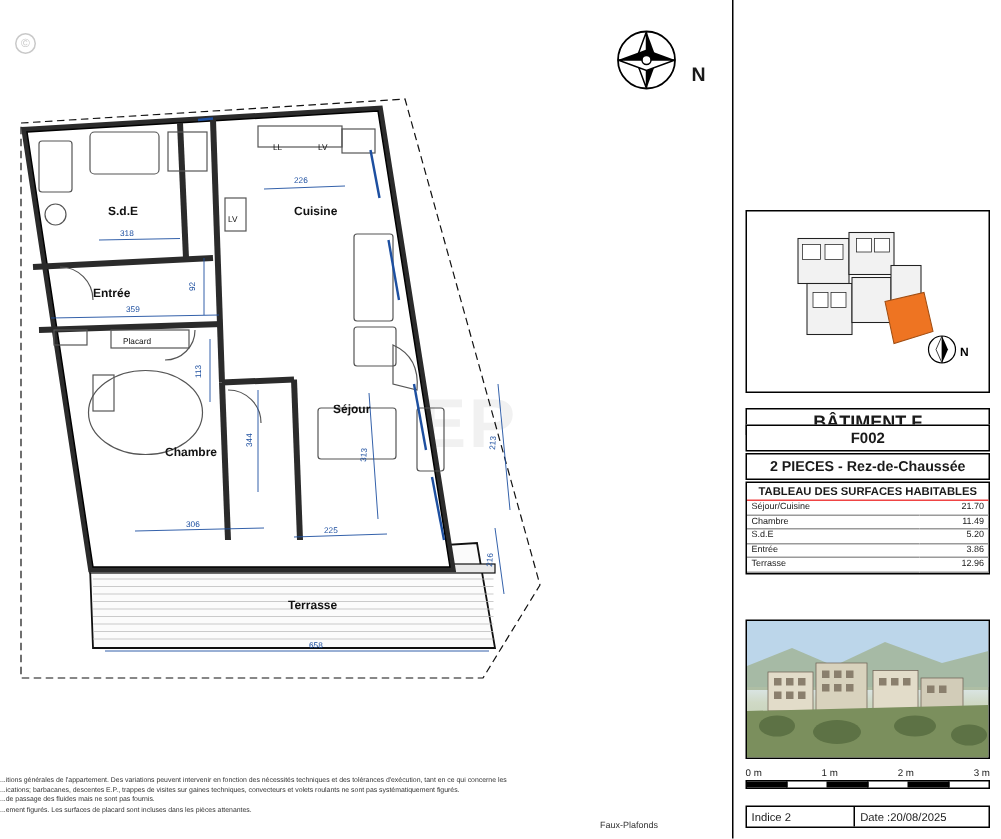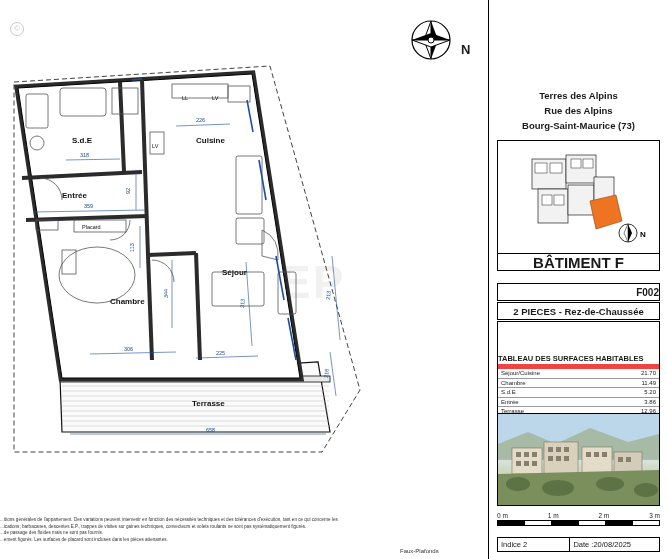--- a/index.html
+++ b/index.html
@@ -45,28 +45,28 @@
     font-size:9.5px;font-weight:700;line-height:15px;
   }
   .thumbbox{
     position:absolute;left:8px;top:140px;width:163px;height:122px;
     border:1px solid #000;box-sizing:border-box;background:#fff;
   }
   .row{
     position:absolute;left:8px;width:163px;border:1px solid #000;
     box-sizing:border-box;text-align:center;font-weight:700;background:#fff;
   }
-  #rowBat{top:253px;height:18px;font-size:15px;line-height:17px;}
-  #rowNum{top:283px;height:18px;font-size:10px;line-height:17px;text-align:right;}
+  #rowBat{top:272px;height:18px;font-size:12px;line-height:17px;}
+  #rowNum{top:283px;height:18px;font-size:10px;line-height:17px;}
   #rowType{top:302px;height:18px;font-size:9.5px;line-height:17px;}
   .tablebox{
     position:absolute;left:8px;top:321px;width:163px;
     border:1px solid #000;box-sizing:border-box;background:#fff;
   }
-  .tbl-title{font-size:7.5px;font-weight:700;text-align:left;border-bottom:5px solid #ef4444;padding:1px 0;margin-top:31px;}
+  .tbl-title{font-size:7.5px;font-weight:700;text-align:center;border-bottom:1px solid #ef4444;padding:1px 0;}
   table.surf{width:100%;border-collapse:collapse;font-size:6px;}
   table.surf td{border-bottom:.5px solid #9a9a9a;padding:0 3px;height:8.5px;}
   table.surf td.v{text-align:right;width:40px;}
   table.surf tr.tot td{font-size:8px;font-weight:700;text-align:right;border-bottom:.5px solid #000;height:11px;}
   table.surf tr.last td{border-bottom:none;}
   .photo{
     position:absolute;left:8px;top:413px;width:163px;height:93px;
     border:1px solid #000;box-sizing:border-box;overflow:hidden;
     background:linear-gradient(#cfe3f2 0%,#dfeaf2 45%,#cfd9c5 60%,#b9c6a6 100%);
   }
@@ -242,25 +242,20 @@
   <div class="legal">
     <div>...itions générales de l'appartement. Des variations peuvent intervenir en fonction des nécessités techniques et des tolérances d'exécution, tant en ce qui concerne les</div>
     <div>...ications; barbacanes, descentes E.P., trappes de visites sur gaines techniques, convecteurs et volets roulants ne sont pas systématiquement figurés.</div>
     <div>...de passage des fluides mais ne sont pas fournis.</div>
     <div>...ement figurés. Les surfaces de placard sont incluses dans les pièces attenantes.</div>
   </div>
   <div class="fauxp">Faux-Plafonds</div>
 
   <div class="right">
 
-    <div class="addr">
-      <div>Terres des Alpins</div>
-      <div>Rue des Alpins</div>
-      <div>Bourg-Saint-Maurice (73)</div>
-    </div>
 
     <div class="thumbbox">
       <svg width="161" height="120" viewBox="0 0 161 120">
         <g stroke="#222" stroke-width="0.7" fill="#f2f2f2">
           <rect x="34" y="18" width="34" height="30"></rect>
           <rect x="68" y="14" width="30" height="28"></rect>
           <rect x="40" y="48" width="30" height="34"></rect>
           <rect x="70" y="44" width="26" height="30"></rect>
           <rect x="96" y="36" width="20" height="26"></rect>
         </g>

